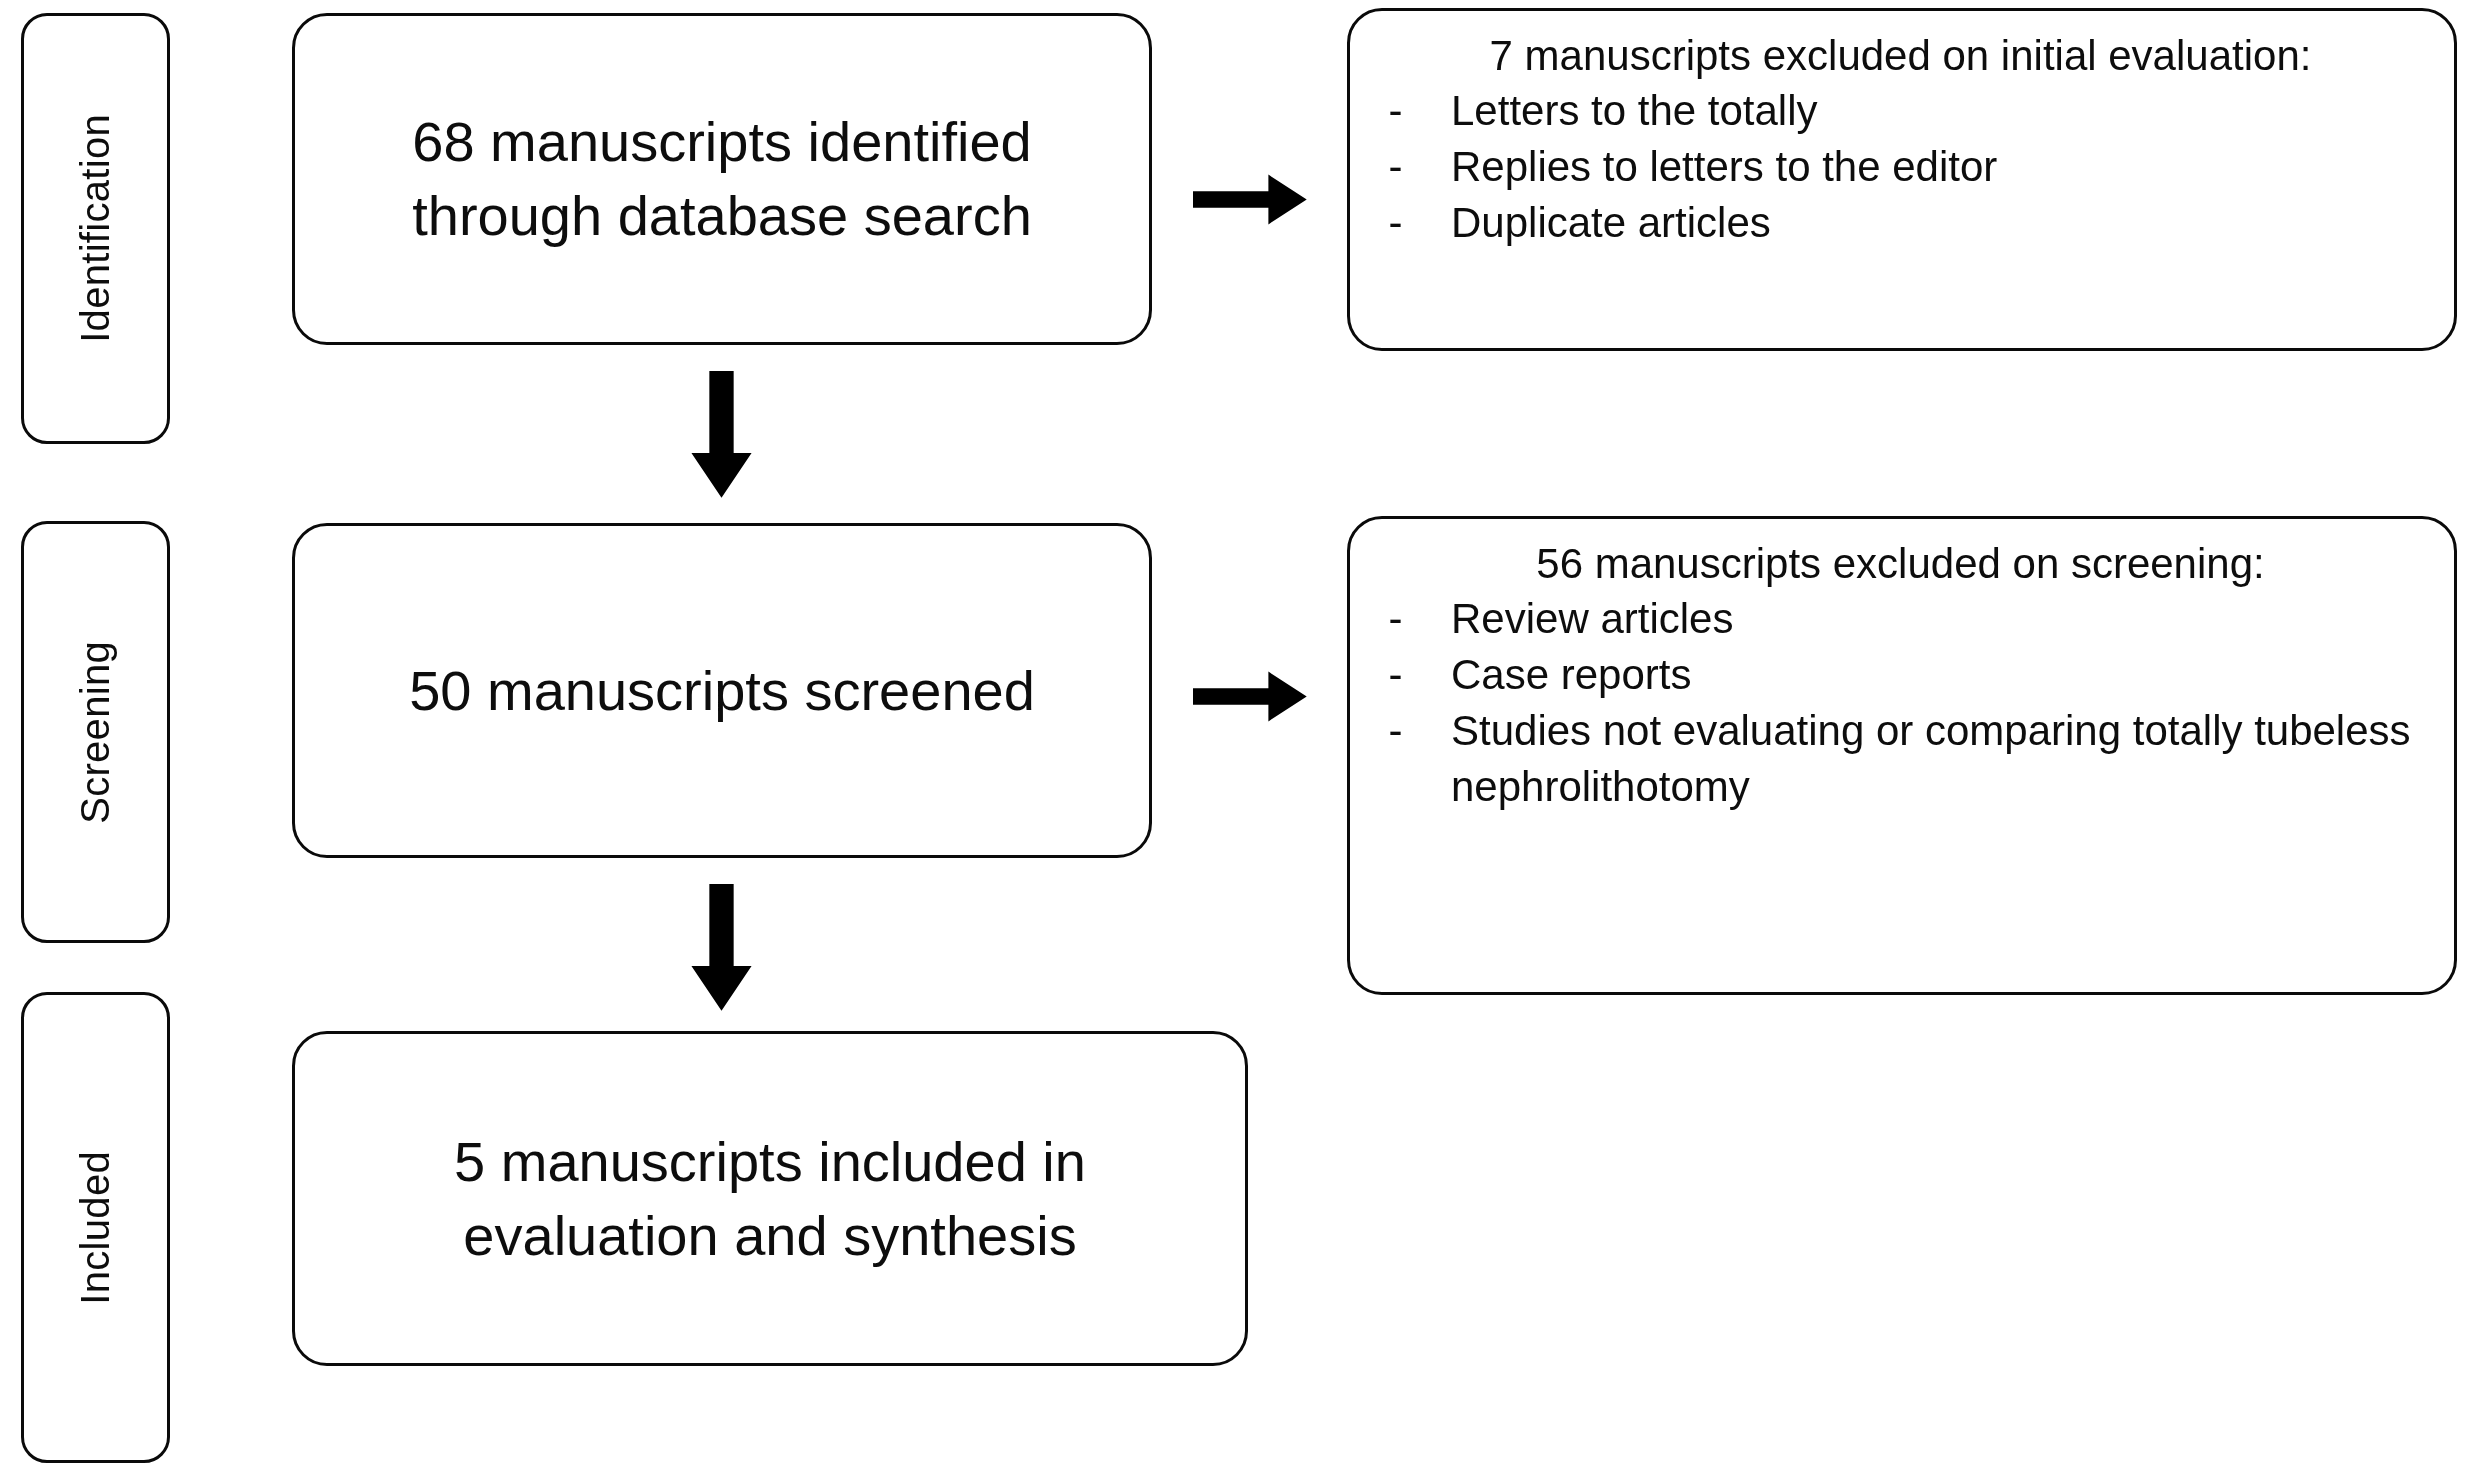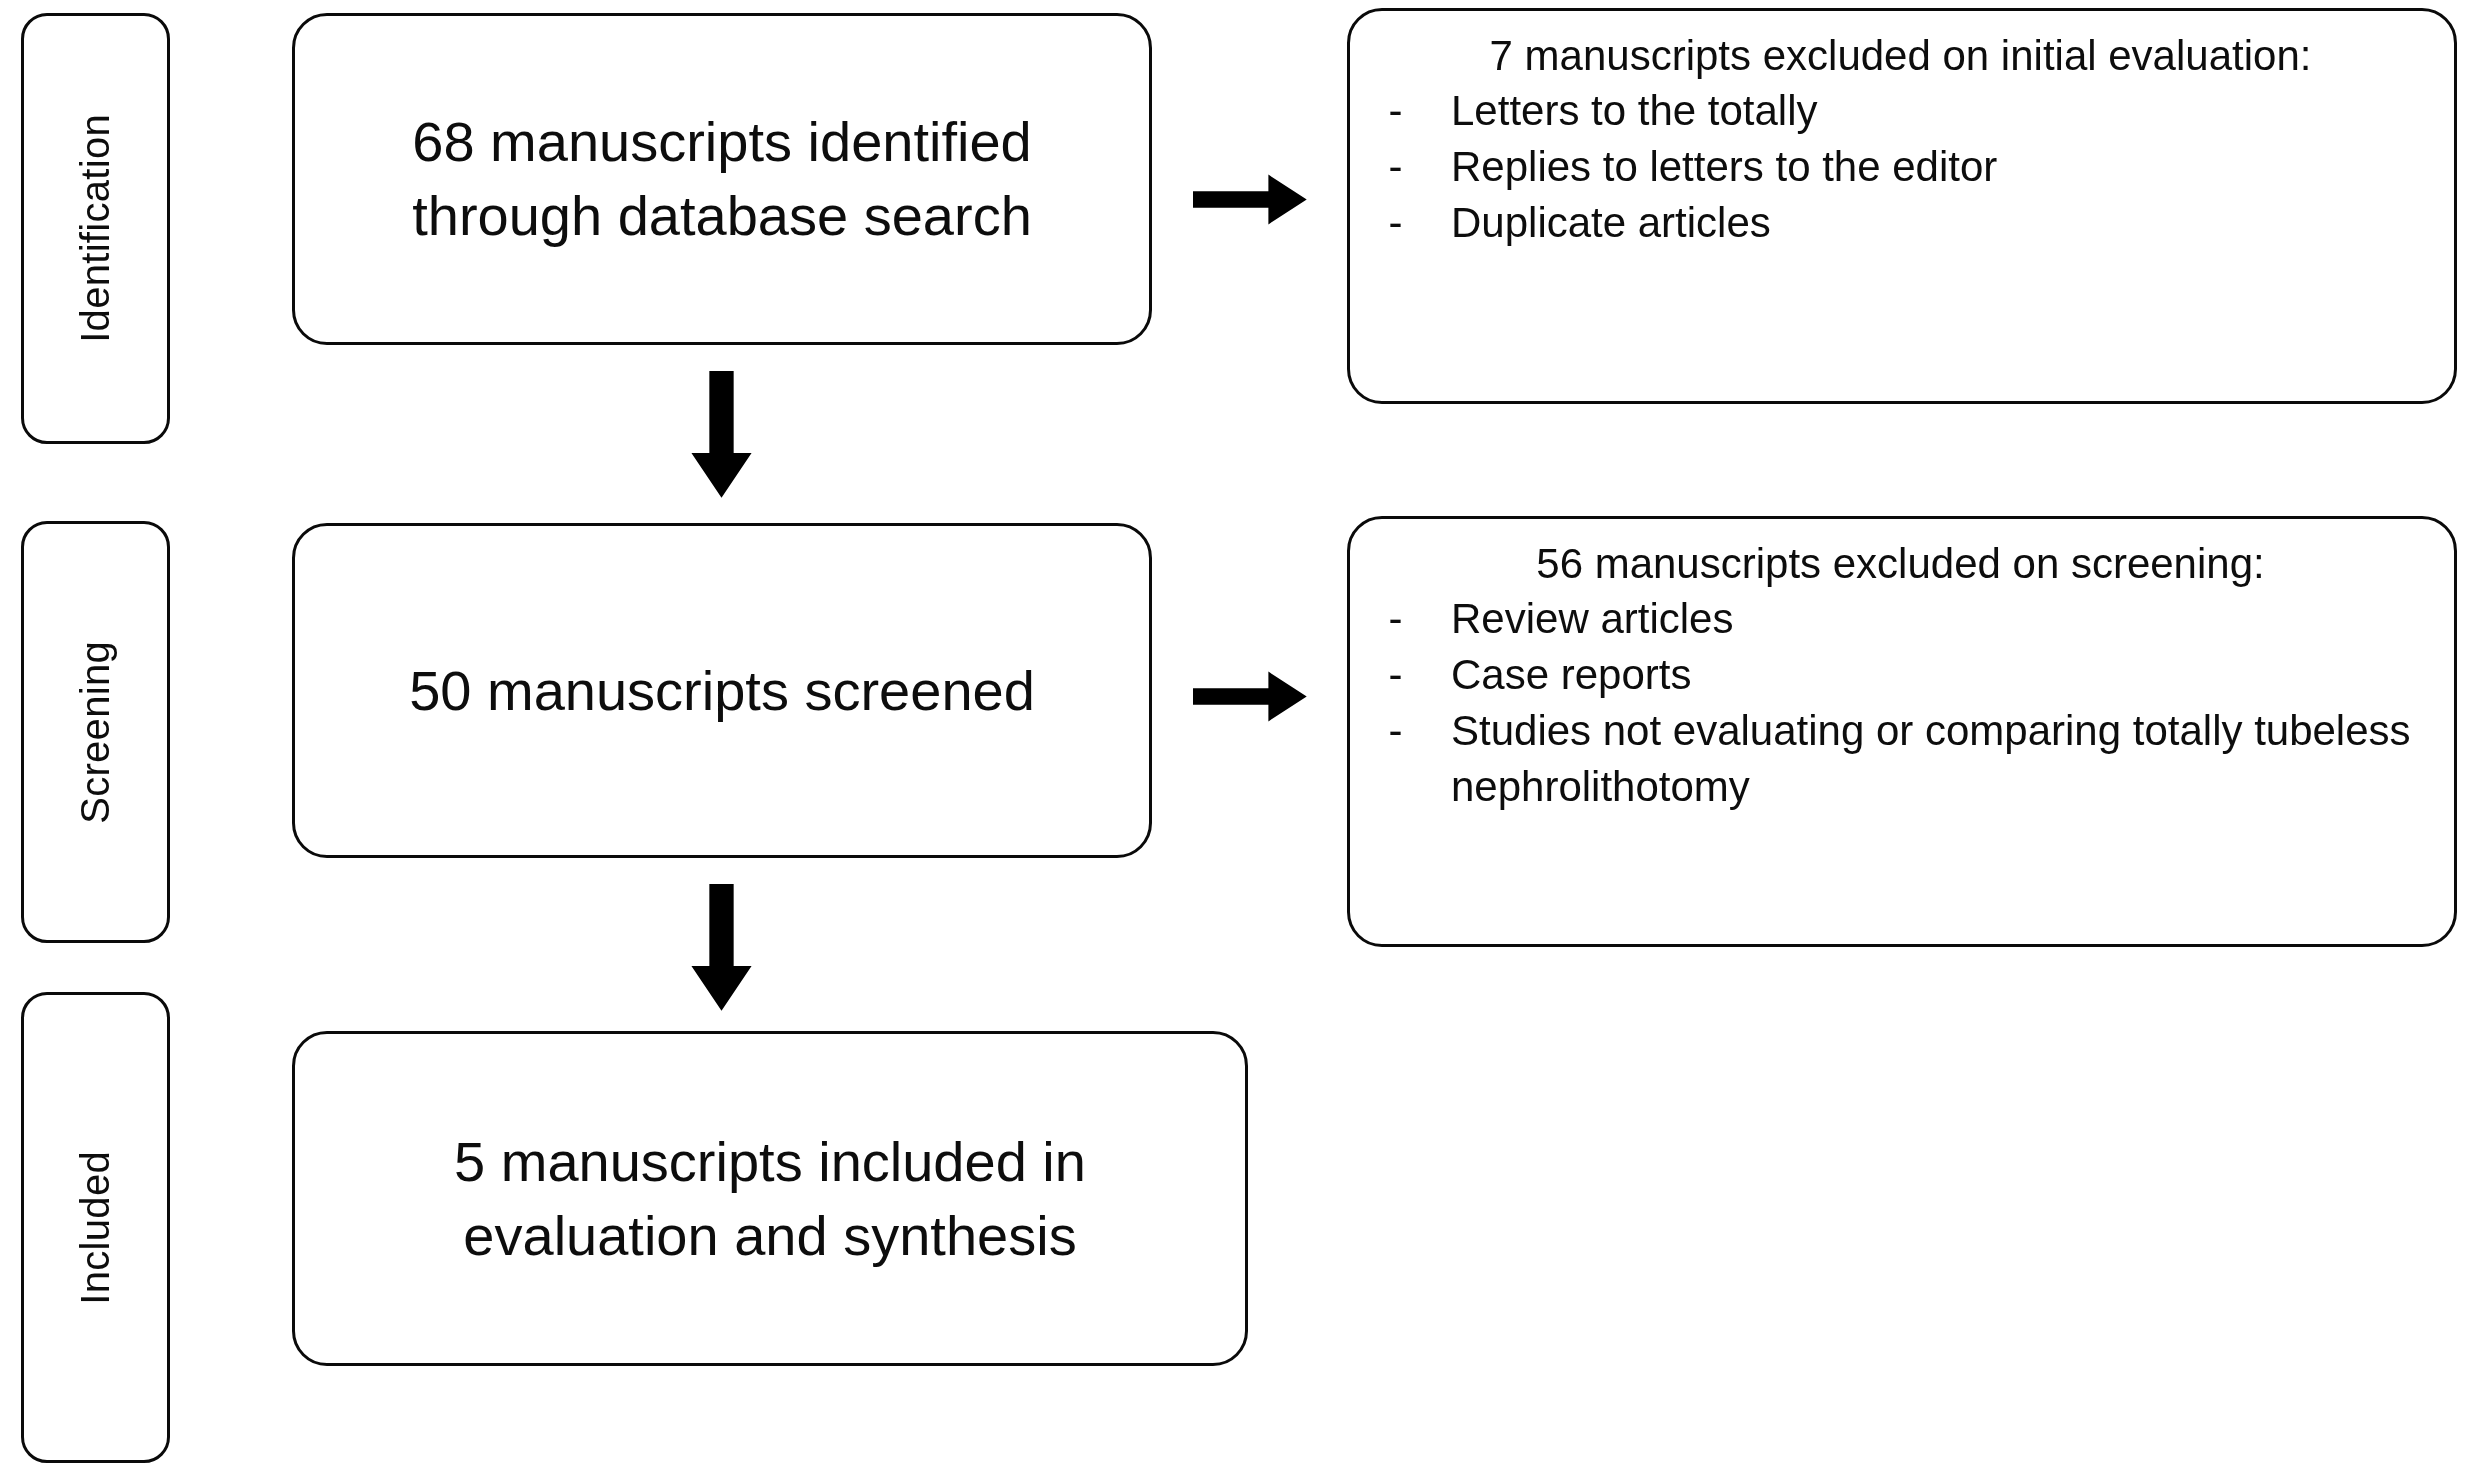--- a/index.html
+++ b/index.html
@@ -124,39 +124,39 @@
   </div>
 
   <div class="rbox flow-box" style="left:292px; top:523px; width:860px; height:335px;">
     <div class="flow-text">50 manuscripts screened</div>
   </div>
 
   <div class="rbox flow-box" style="left:292px; top:1031px; width:956px; height:335px;">
     <div class="flow-text">5 manuscripts included in evaluation and synthesis</div>
   </div>
 
-  <div class="rbox excl-box" style="left:1347px; top:8.3px; width:1110px; height:396px;">
+  <div class="rbox excl-box" style="left:1347px; top:8.3px; width:1110px; height:343px;">
     <div class="excl-head">7 manuscripts excluded on initial evaluation:</div>
     <ul class="excl-list">
       <li class="excl-item">
         <span class="excl-dash">-</span>
         <span class="excl-body">Letters to the totally</span>
       </li>
       <li class="excl-item">
         <span class="excl-dash">-</span>
         <span class="excl-body">Replies to letters to the editor</span>
       </li>
       <li class="excl-item">
         <span class="excl-dash">-</span>
         <span class="excl-body">Duplicate articles</span>
       </li>
     </ul>
   </div>
 
-  <div class="rbox excl-box" style="left:1347px; top:516px; width:1110px; height:431px;">
+  <div class="rbox excl-box" style="left:1347px; top:516px; width:1110px; height:479px;">
     <div class="excl-head">56 manuscripts excluded on screening:</div>
     <ul class="excl-list">
       <li class="excl-item">
         <span class="excl-dash">-</span>
         <span class="excl-body">Review articles</span>
       </li>
       <li class="excl-item">
         <span class="excl-dash">-</span>
         <span class="excl-body">Case reports</span>
       </li>

